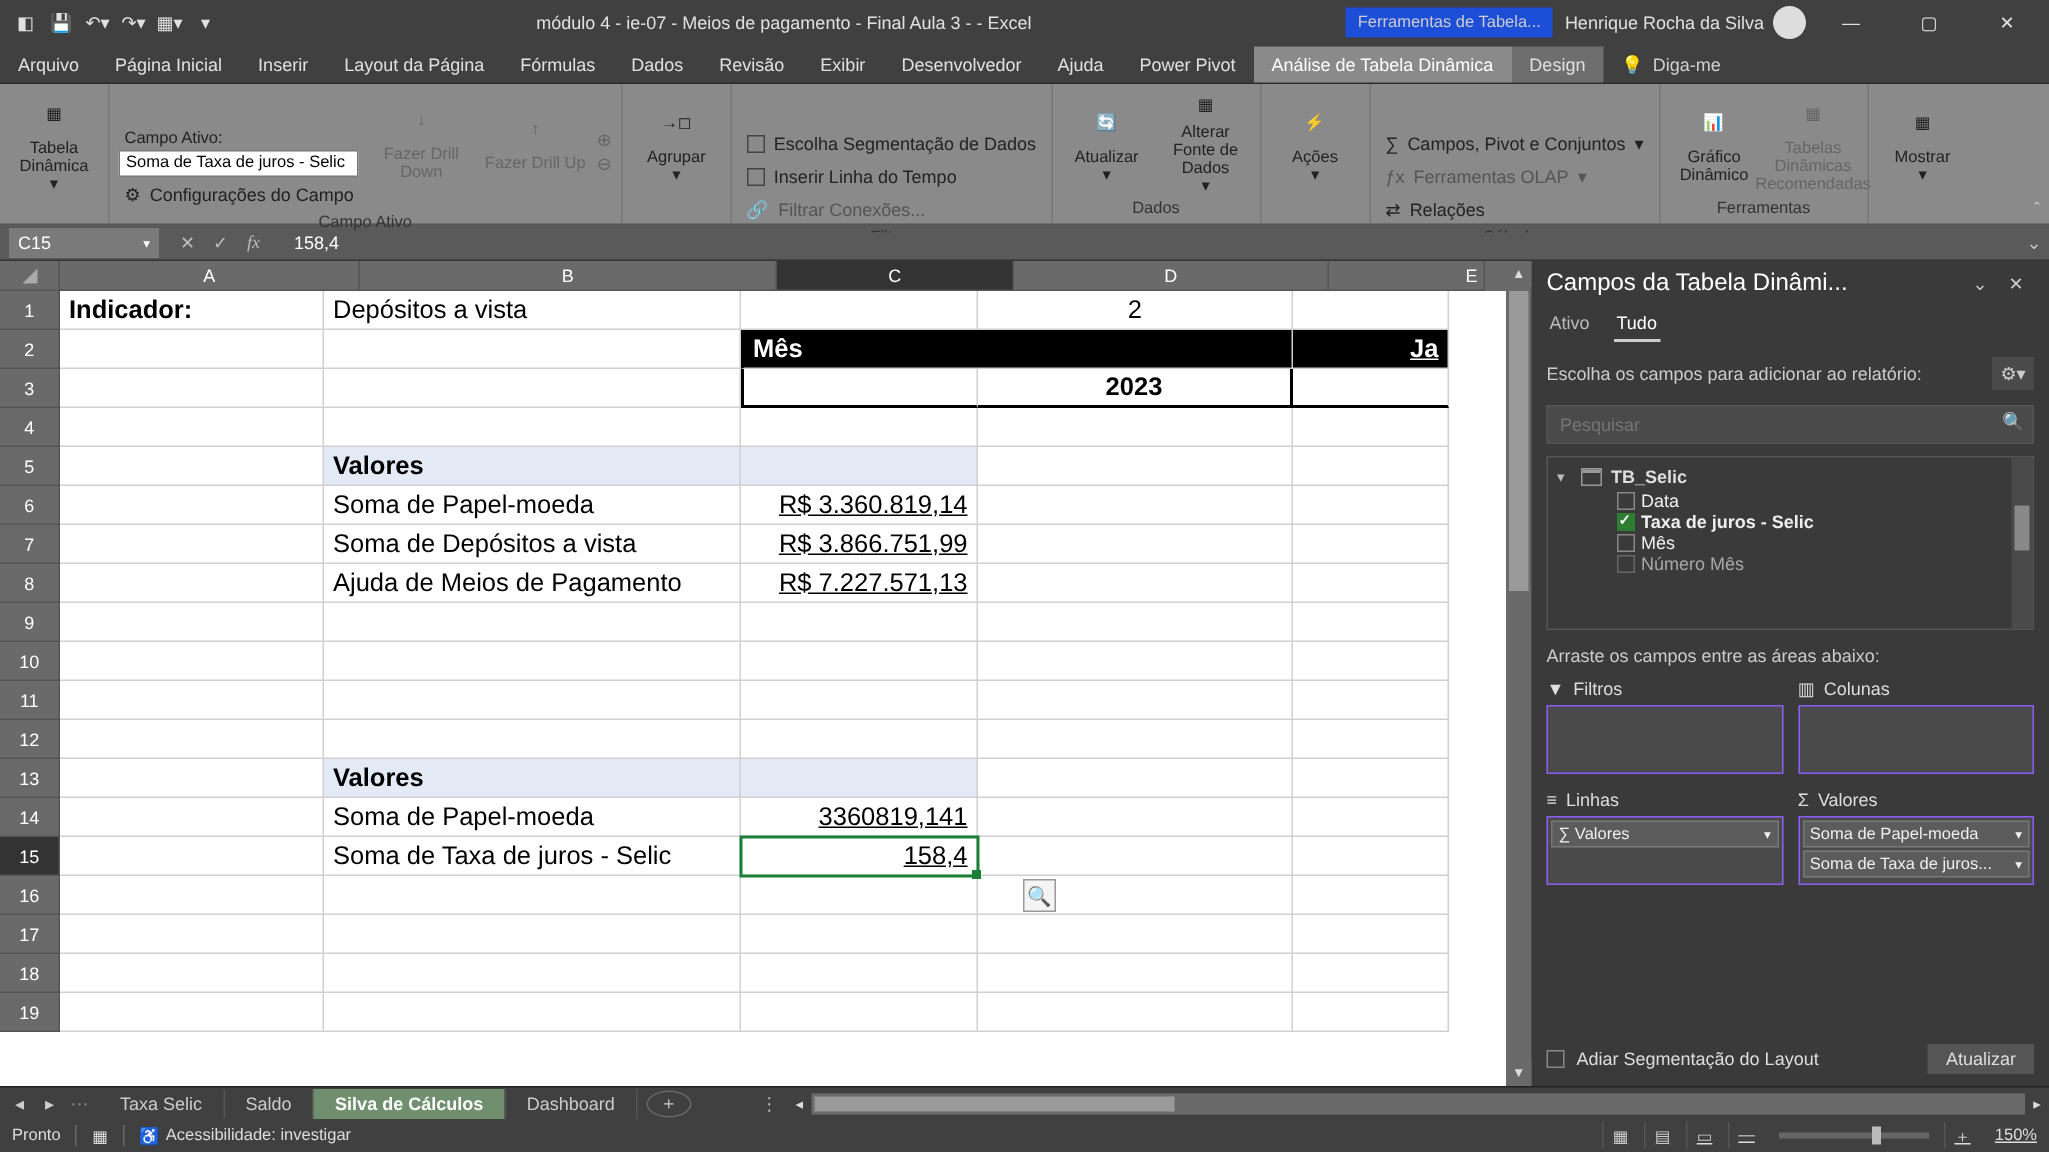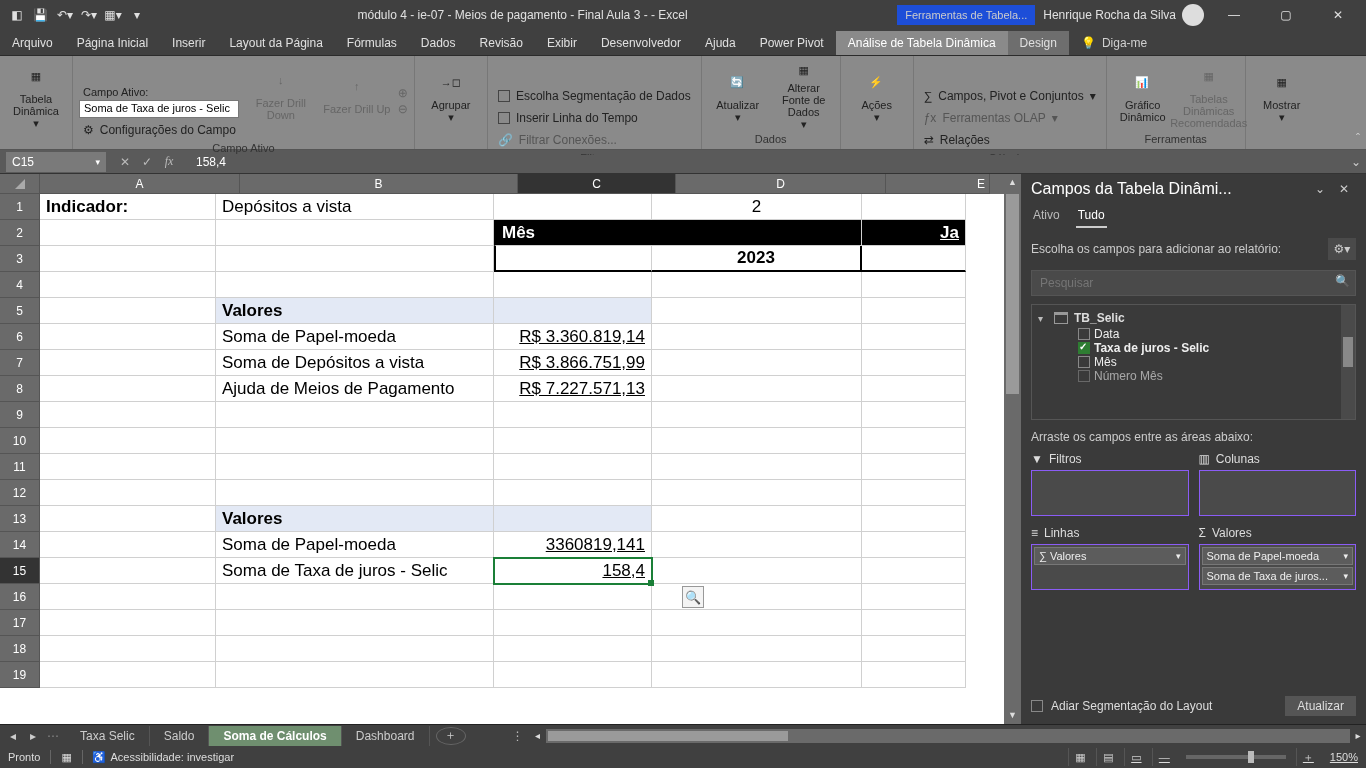--- a/index.html
+++ b/index.html
@@ -595,21 +595,21 @@
 </div>
 
 <div class="tabrow">
   <div class="nav">
     <span>◂</span>
     <span>▸</span>
     <span style="color:#888">⋯</span>
   </div>
   <div class="stab">Taxa Selic</div>
   <div class="stab">Saldo</div>
-  <div class="stab active">Soma de Cálculos</div>
+  <div class="stab active">Silva de Cálculos</div>
   <div class="stab">Dashboard</div>
   <div class="stab add">＋</div>
   <div class="hscroll">
     <span style="color:#bbb;padding:0 6px">⋮</span>
     <span class="arr">◂</span>
     <div class="bar">
         <div class="thumb"></div>
       </div>
     <span class="arr">▸</span>
   </div>

